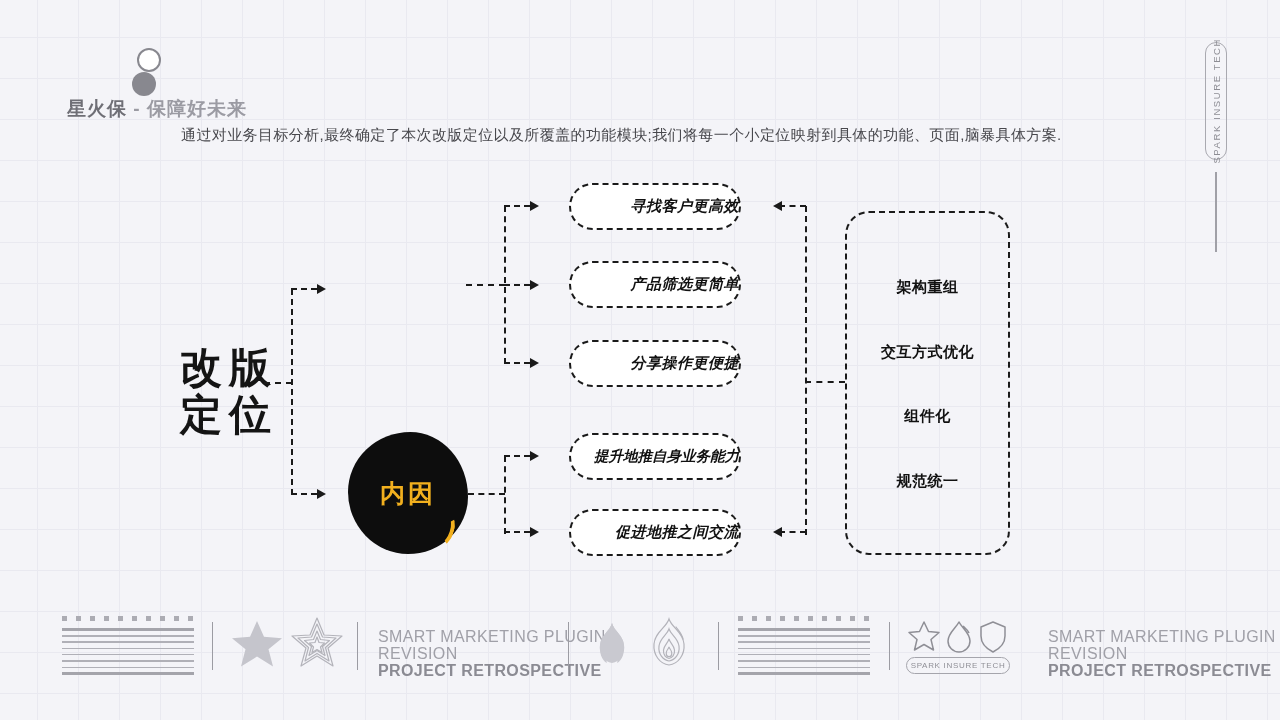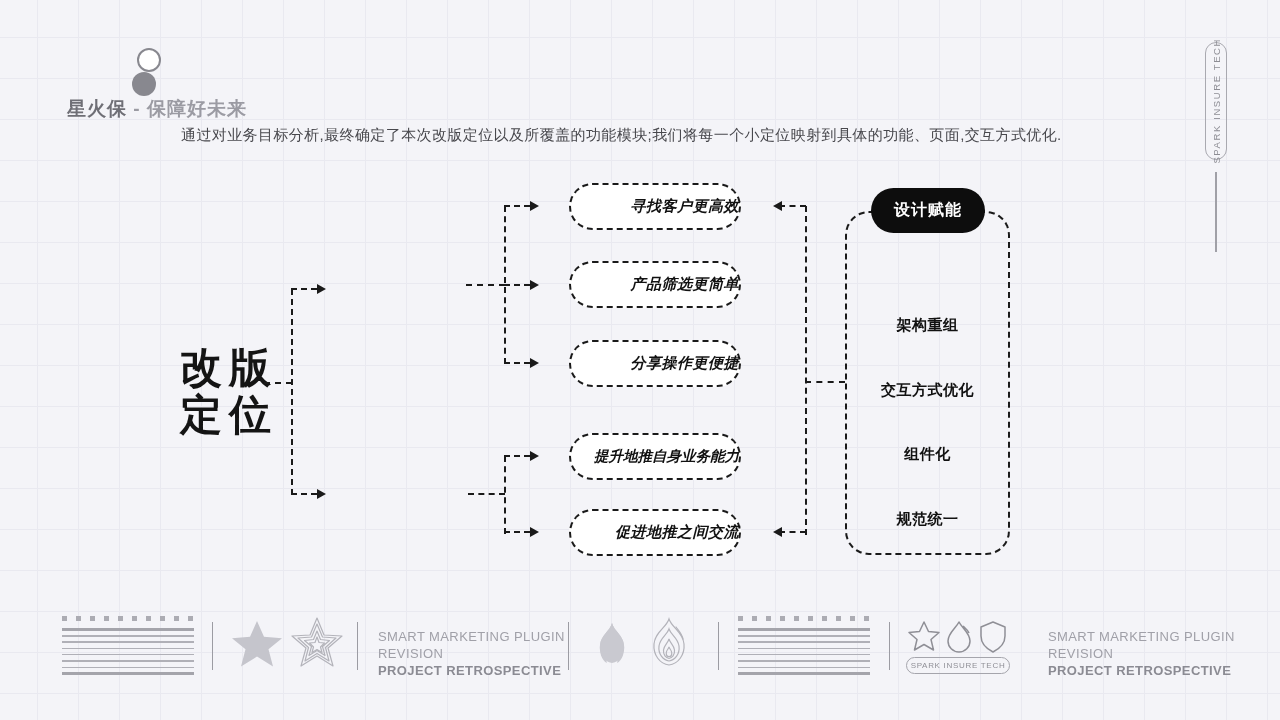--- a/index.html
+++ b/index.html
@@ -56,40 +56,40 @@
     border:2px dashed #1a1a1a; border-radius:26px; display:flex; align-items:center;
     justify-content:flex-end; font-size:15px; font-weight:bold; color:#111; letter-spacing:0.5px;font-style:italic; }
 
   
   .design-box { left:845px; top:211px; width:165px; height:344px;
     border:2px dashed #1a1a1a; border-radius:24px; }
   .design-pill { left:871px; top:188px; width:114px; height:45px; background:#0d0d0d;
     border-radius:23px; color:#ffffff; font-size:16px; font-weight:bold; letter-spacing:1px;
     display:flex; align-items:center; justify-content:center; }
   .design-item { left:845px; width:165px; text-align:center; font-size:15px; font-weight:bold;
-    color:#111; letter-spacing:0.5px;margin-top:38px; }
+    color:#111; letter-spacing:0.5px; }
 
   
   .dash-h { position:absolute; border-top:2px dashed #1a1a1a; }
   .dash-v { position:absolute; border-left:2px dashed #1a1a1a; }
   .head-r { position:absolute; width:0; height:0; border:5px solid transparent; border-left:9px solid #1a1a1a; }
   .head-l { position:absolute; width:0; height:0; border:5px solid transparent; border-right:9px solid #1a1a1a; }
 
   
   .ruled { width:132px; }
   .ruled .stitch { height:5px;
     background:repeating-linear-gradient(90deg,#acacb3 0 5px, transparent 5px 14px); }
   .ruled .thick { height:3px; background:#a4a4ab; margin-top:7px; }
   .ruled .lines { height:33px; margin-top:4px;
     background:repeating-linear-gradient(180deg,#b0b0b7 0 1.5px, transparent 1.5px 6.3px); }
   .ruled .thick2 { height:3px; background:#a4a4ab; margin-top:4px; }
   .fdiv { width:1px; height:48px; background:#9c9ca3; top:622px; }
   .star-filled { width:50px; height:48px; background:#c5c5cc;
     clip-path:polygon(50% 0%, 64% 33%, 100% 36%, 73% 59%, 82% 95%, 50% 74%, 18% 95%, 27% 59%, 0% 36%, 36% 33%); }
-  .ftext { font-size:13px; line-height:17px; color:#a0a0a8; letter-spacing:0.4px; }
+  .ftext { font-size:16px; line-height:17px; color:#a0a0a8; letter-spacing:0.4px; }
   .ftext .bold { font-weight:bold; color:#8b8b93; }
   .badge-pill { width:104px; height:17px; border:1px solid #a5a5ac; border-radius:9px;
     display:flex; align-items:center; justify-content:center; font-size:8px; color:#8f8f96;
     letter-spacing:0.7px; }
   svg { display:block; }
 </style>
 </head>
 <body>
 
 <div class="slide">
@@ -101,34 +101,38 @@
       <span>星火保</span>
       <span class="brand-tag">- 保障好未来</span>
     </div>
   </div>
 
   <div class="abs v-badge">
     <span>SPARK INSURE TECH</span>
   </div>
   <div class="abs v-line"></div>
 
-  <div class="abs intro">通过对业务目标分析,最终确定了本次改版定位以及所覆盖的功能模块;我们将每一个小定位映射到具体的功能、页面,交互方式优化.</div>
+  <div class="abs intro">通过对业务目标分析,最终确定了本次改版定位以及所覆盖的功能模块;我们将每一个小定位映射到具体的功能、页面,脑暴具体方案.</div>
 
   <div class="abs root-label">
     <div>改版</div>
     <div>定位</div>
   </div>
 
   <div class="abs dash-h" style="left:264px; top:382px; width:28px;"></div>
   <div class="abs dash-v" style="left:291px; top:289px; height:206px;"></div>
   <div class="abs dash-h" style="left:291px; top:288px; width:26px;"></div>
   <div class="abs head-r" style="left:317px; top:284px;"></div>
   <div class="abs dash-h" style="left:291px; top:493px; width:26px;"></div>
   <div class="abs head-r" style="left:317px; top:489px;"></div>
 
+  <div class="abs factor factor-nei">
+    <span class="arc arc-nei"></span>
+    <span>内因</span>
+  </div>
 
   <div class="abs dash-h" style="left:466px; top:284px; width:39px;"></div>
   <div class="abs dash-v" style="left:504px; top:206px; height:158px;"></div>
   <div class="abs dash-h" style="left:504px; top:205px; width:26px;"></div>
   <div class="abs head-r" style="left:530px; top:201px;"></div>
   <div class="abs dash-h" style="left:504px; top:284px; width:26px;"></div>
   <div class="abs head-r" style="left:530px; top:280px;"></div>
   <div class="abs dash-h" style="left:504px; top:362px; width:26px;"></div>
   <div class="abs head-r" style="left:530px; top:358px;"></div>
 
@@ -156,23 +160,20 @@
   </div>
 
   <div class="abs dash-v" style="left:805px; top:206px; height:329px;"></div>
   <div class="abs dash-h" style="left:779px; top:205px; width:27px;"></div>
   <div class="abs head-l" style="left:768px; top:201px;"></div>
   <div class="abs dash-h" style="left:779px; top:531px; width:27px;"></div>
   <div class="abs head-l" style="left:768px; top:527px;"></div>
   <div class="abs dash-h" style="left:805px; top:381px; width:40px;"></div>
 
   <div class="abs design-box"></div>
-  <div class="abs design-pill">
-    <span>设计赋能</span>
-  </div>
   <div class="abs design-item" style="top:278px;">架构重组</div>
   <div class="abs design-item" style="top:343px;">交互方式优化</div>
   <div class="abs design-item" style="top:407px;">组件化</div>
   <div class="abs design-item" style="top:472px;">规范统一</div>
 
   <div class="abs ruled" style="left:62px; top:616px;">
     <div class="stitch"></div>
       <div class="thick"></div>
       <div class="lines"></div>
       <div class="thick2"></div>

